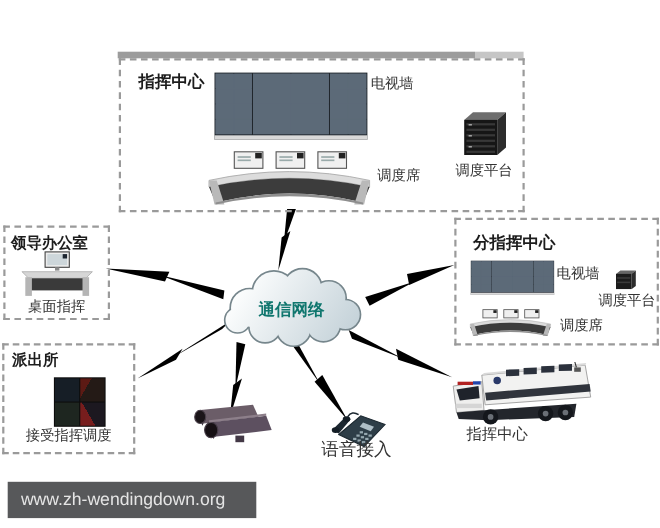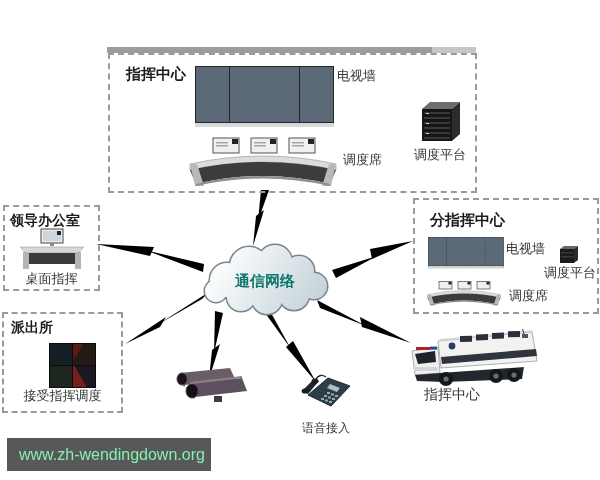--- a/index.html
+++ b/index.html
@@ -15,22 +15,22 @@
   .dashed-box {
     position:absolute; border:2px dashed #9a9a9a; background:transparent;
   }
   
   .badge {
     position:absolute; left:467px; top:7px; width:128px; height:31px;
     background:#58595b; color:#ffffff; font-size:16px; line-height:31px;
     text-align:center; letter-spacing:0.5px;
   }
   .watermark {
-    position:absolute; left:7px; top:438px; width:204px; height:33px;
-    background:#57585a; color:#86efac; font-size:16px; line-height:33px;
+    position:absolute; left:7px; top:438px; width:226px; height:33px;
+    background:#57585a; color:#e5e5e5; font-size:16px; line-height:33px;
     padding-left:12px;
   }
   
   .topstrip {
     position:absolute; left:107px; top:47px; width:369px; height:6px;
     background:linear-gradient(90deg,#9c9c9c 0 88%,#c6c6c6 88% 100%);
   }
   
   .tvwall {
     position:absolute; background:#20262c; padding:1px; display:flex; gap:1px;
@@ -329,21 +329,21 @@
         <rect x="32" y="29" width="3" height="2"></rect>
       <rect x="21" y="29" width="3" height="2"></rect>
         <rect x="25" y="30.5" width="3" height="2"></rect>
         <rect x="29" y="32" width="3" height="2"></rect>
     </g>
     <polygon points="2,22 14,10 19,12 8,25" fill="#1b2730"></polygon>
     <ellipse cx="5" cy="22" rx="3.4" ry="2.6" fill="#141e26"></ellipse>
     <ellipse cx="15" cy="12" rx="3.4" ry="2.6" fill="#141e26"></ellipse>
     <path d="M16,10 Q20,4 26,8" fill="none" stroke="#1b2730" stroke-width="1.4"></path>
   </svg>
-  <span class="lbl" style="left:292px;top:420px;width:68px;text-align:center;font-size:12px">语音接入</span>
+  <span class="lbl" style="left:292px;top:399px;width:68px;font-size:16px">语音接入</span>
 
   <svg class="abs" style="left:404px;top:329px" width="154" height="58" viewBox="0 0 154 58">
     <polygon points="34,12 128,3 133,32 37,39" fill="#f2f2f1" stroke="#9a9a9a" stroke-width="0.8"></polygon>
     <polygon points="36,10 129,1 128,3 34,12" fill="#d9d9d9"></polygon>
     <g fill="#2b313c">
       <rect x="56" y="9" width="12" height="6" transform="skewY(-2)"></rect>
       <rect x="72" y="8" width="12" height="6" transform="skewY(-2)"></rect>
       <rect x="88" y="7" width="12" height="6" transform="skewY(-2)"></rect>
       <rect x="104" y="6" width="12" height="6" transform="skewY(-2)"></rect>
     </g>

